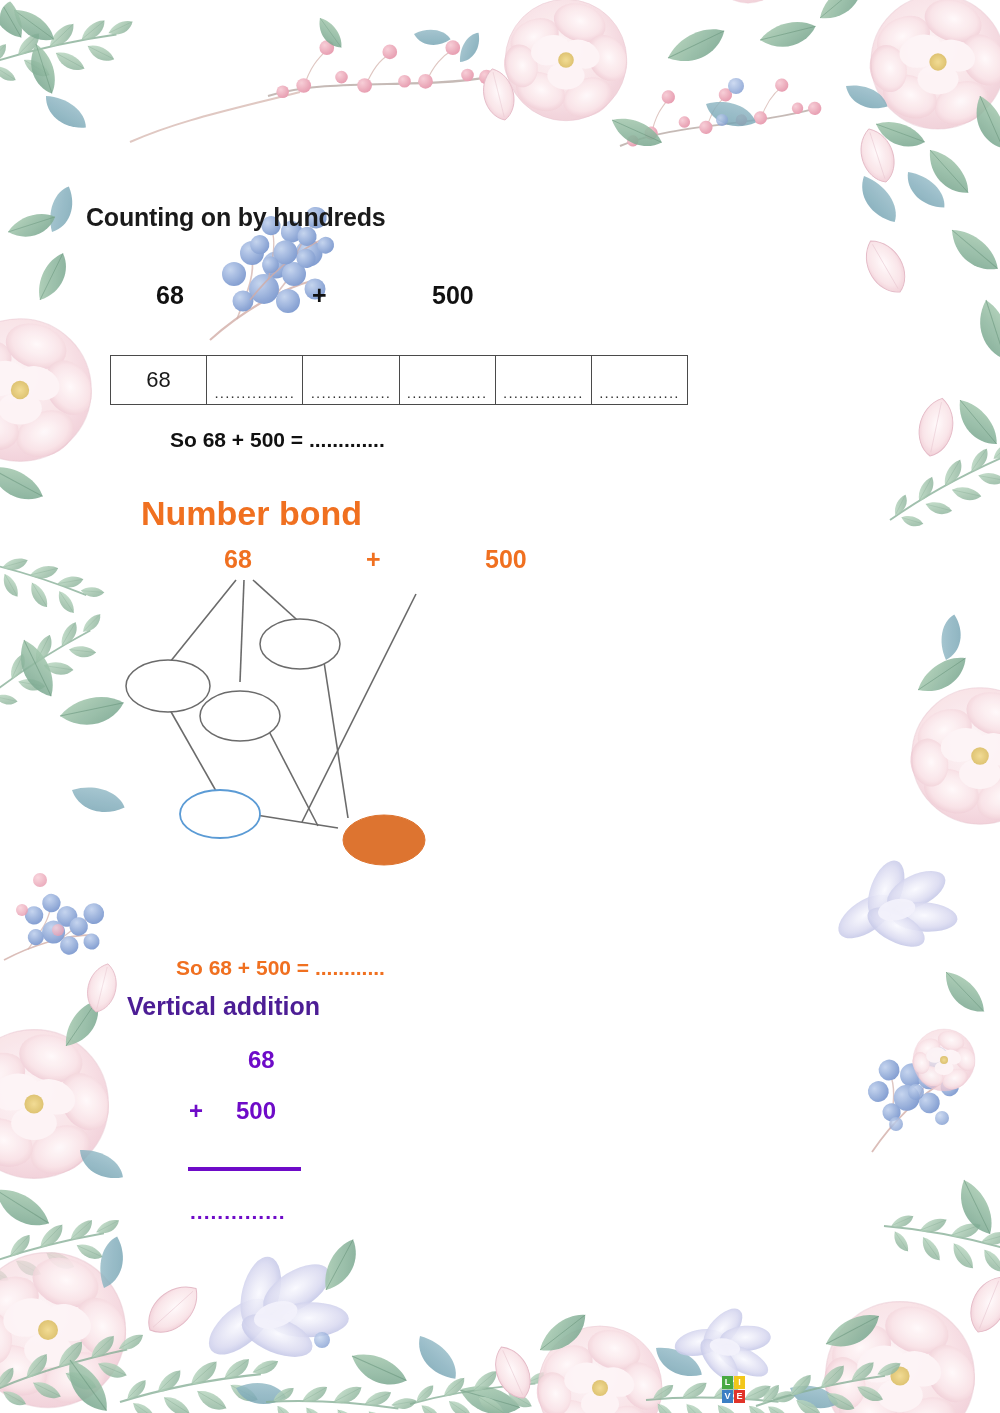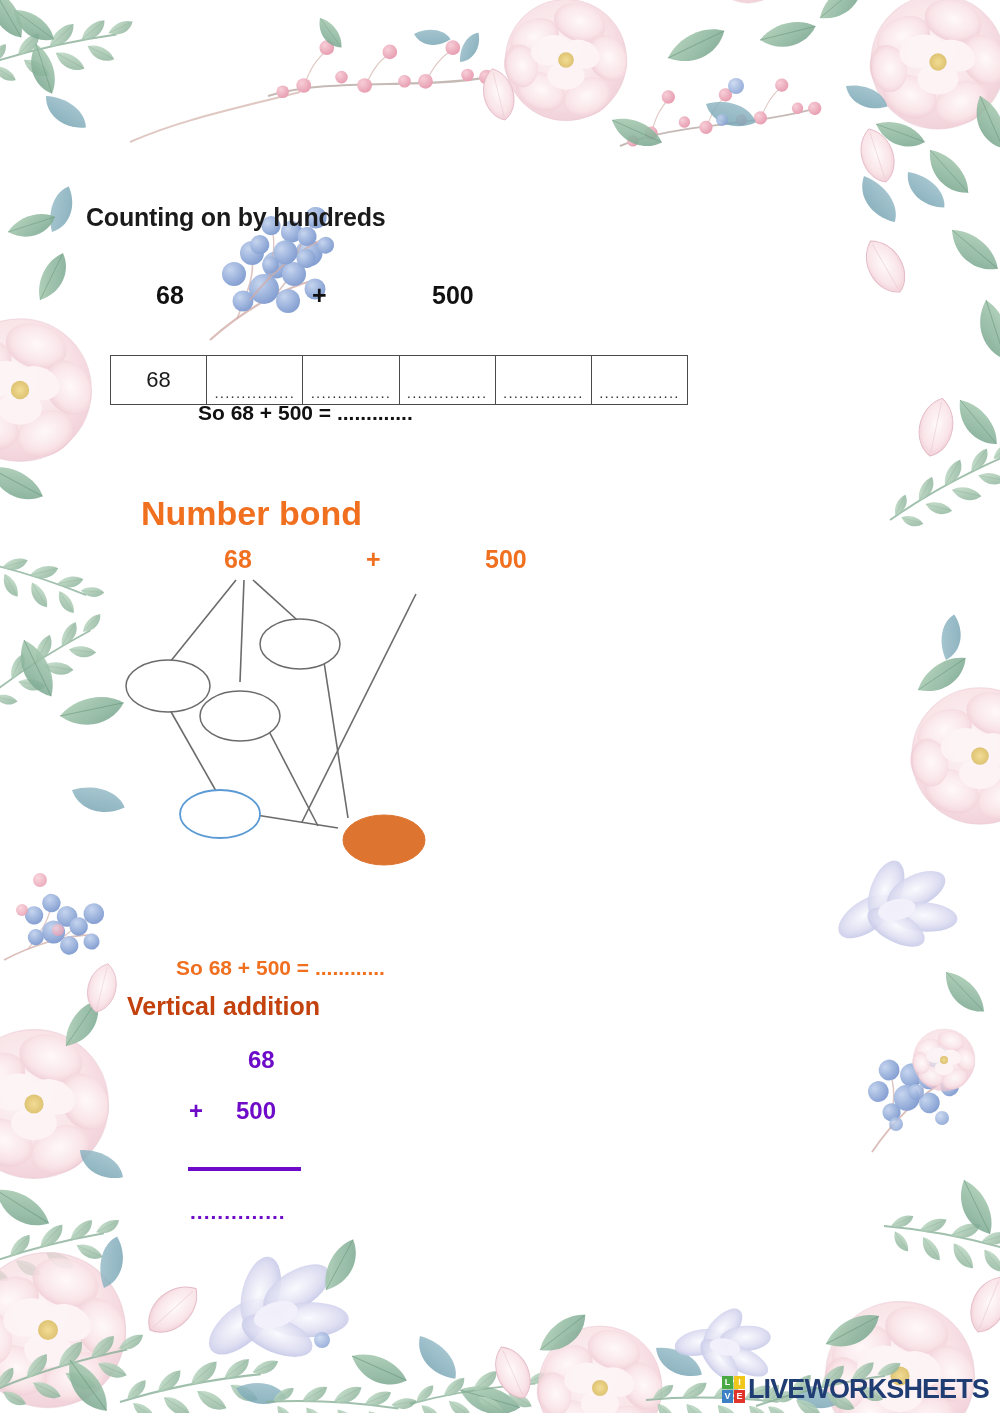--- a/index.html
+++ b/index.html
@@ -7,20 +7,21 @@
     padding: 0;
     background: #ffffff;
   }
   #page {
     position: relative;
     width: 1000px;
     height: 1413px;
     background: #ffffff;
     overflow: hidden;
     font-family: "Liberation Sans", sans-serif;
+    border-radius: 17px;
   }
 
   
   .floral-layer {
     position: absolute;
     inset: 0;
     pointer-events: none;
   }
 
   
@@ -81,25 +82,24 @@
     transform: translateX(-50%);
     bottom: 3px;
     font-size: 15px;
     letter-spacing: 1.2px;
     color: #333;
     white-space: nowrap;
   }
 
   .so-line-black {
     position: absolute;
-    left: 170px; top: 401px;
+    left: 170px; top: 428px;
     font-size: 21px;
     font-weight: bold;
     color: #111;
-    margin-left: 28px;
   }
 
   
   .nb-heading {
     position: absolute;
     left: 141px; top: 494px;
     font-size: 34px;
     font-weight: bold;
     color: #F07020;
   }
@@ -129,21 +129,21 @@
     color: #F07020;
     margin-top: 40px;
   }
 
   
   .va-heading {
     position: absolute;
     left: 127px; top: 992px;
     font-size: 25px;
     font-weight: bold;
-    color: #c2410c;
+    color: #4c1d95;
   }
   .va-top {
     position: absolute;
     left: 248px; top: 1046px;
     font-size: 24px;
     font-weight: bold;
     color: #6E0BC8;
   }
   .va-op {
     position: absolute;
@@ -537,17 +537,16 @@
     <div class="va-rule"></div>
     <div class="va-answer">..............</div>
 
     <div class="lw-logo">
       <span class="lw-mark">
         <span class="lw-m1">L</span>
         <span class="lw-m2">I</span>
         <span class="lw-m3">V</span>
         <span class="lw-m4">E</span>
       </span>
-      <span class="lw-word">LIVEWORKSHEETS</span>
     </div>
 
   </div>
 </div>
 
 </body></html>

